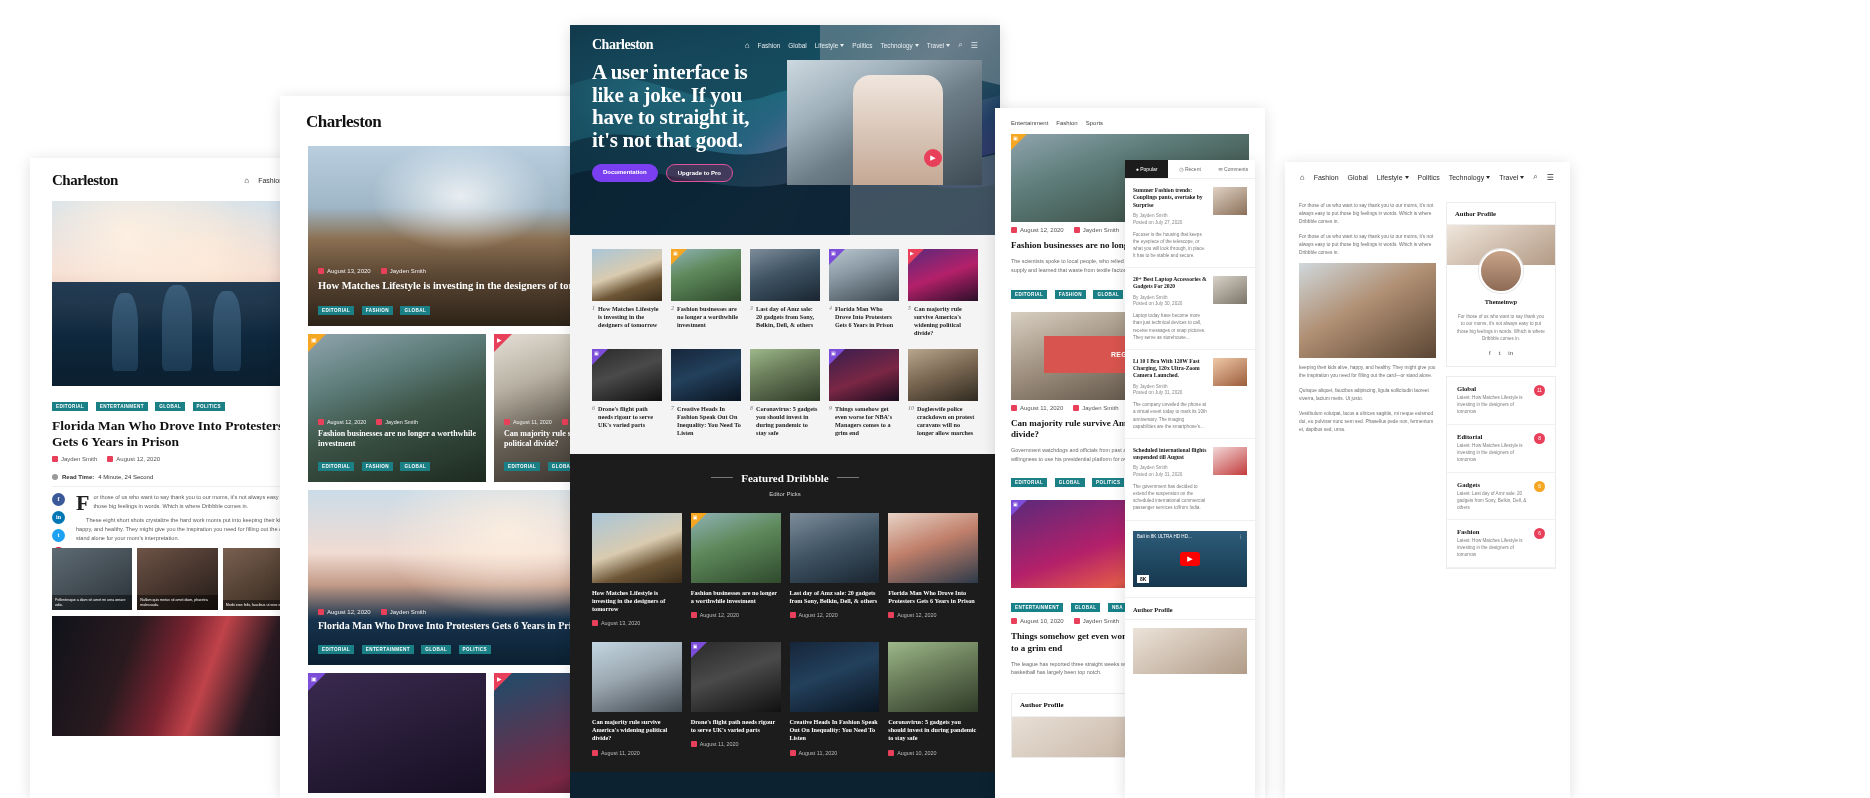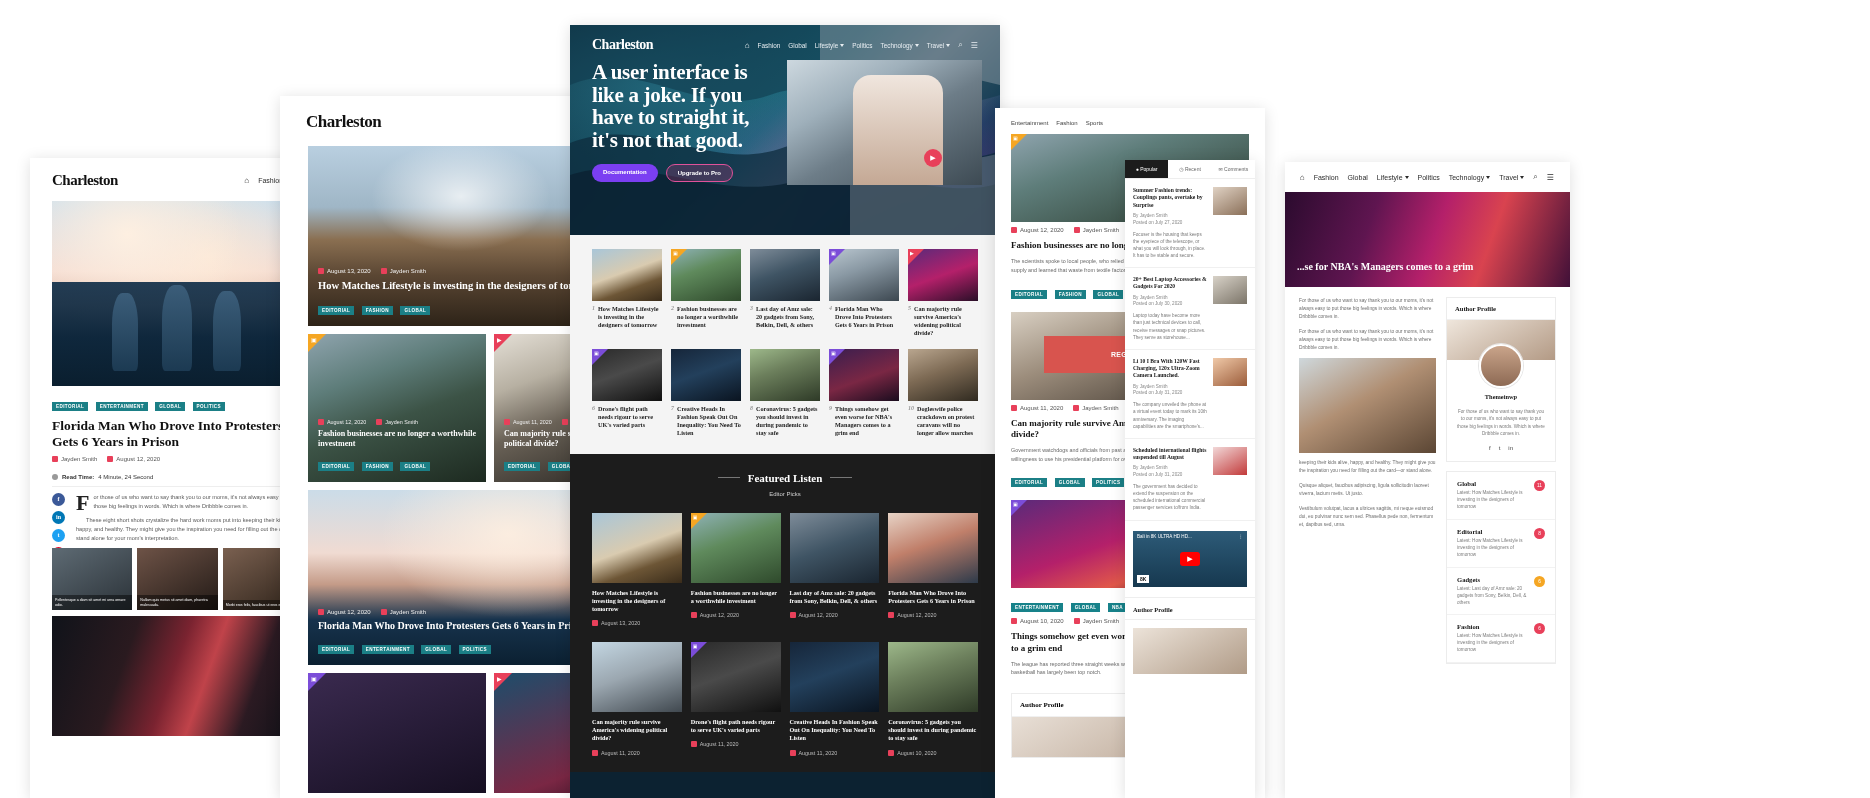--- a/index.html
+++ b/index.html
@@ -517,21 +517,21 @@
               <span class="tnum">10</span>
               <span>Dogleswife police crackdown on protest caravans will no longer allow marches</span>
             </div>
           </div>
         </div>
   </div>
 
   <div class="feat">
     <div class="fhead">
       <span class="fline"></span>
-      <span>Featured Listen</span>
+      <span>Featured Dribbble</span>
       <span class="fline"></span>
     </div>
     <div class="fsub">Editor Picks</div>
     <div class="grid4" id="fs-row1">
           <div>
             <div class="fimg" style="background: linear-gradient(160deg, rgb(169, 198, 216) 0%, rgb(217, 203, 176) 48%, rgb(109, 86, 54) 72%, rgb(58, 44, 26) 100%);"></div>
             <div class="ftxt">How Matches Lifestyle is investing in the designers of tomorrow</div>
             <div class="fdate">
               <span class="dot-ic"></span>
               <span>August 13, 2020</span>
@@ -779,23 +779,20 @@
           </span>
       <span class="ni">
             <span>Travel</span>
             <i class="caret"></i>
           </span>
       <span class="hicon">⌕</span>
       <span class="hicon">☰</span>
     </div>
   </div>
 
-  <div class="hero">
-    <div class="herotxt">...se for NBA's Managers comes to a grim</div>
-  </div>
 
   <div class="cols">
     <div class="colmain">
       <p>For those of us who want to say thank you to our moms, it's not always easy to put those big feelings in words. Which is where Dribbble comes in.</p>
       <p>For those of us who want to say thank you to our moms, it's not always easy to put those big feelings in words. Which is where Dribbble comes in.</p>
       <div class="inimg" style="background:linear-gradient(150deg,#cfd8dc,#b08f73 45%,#5b4634 100%);"></div>
       <p>keeping their kids alive, happy, and healthy. They might give you the inspiration you need for filling out the card—or stand alone.</p>
       <p>Quisque aliquet, faucibus adipiscing, ligula sollicitudin laoreet viverra, lacium metis. Ut justo.</p>
       <p>Vestibulum volutpat, lacus a ultrices sagittis, mi neque euismod dui, eu pulvinar nunc sem sed. Phasellus pede non, fermentum et, dapibus sed, urna.</p>
     </div>

